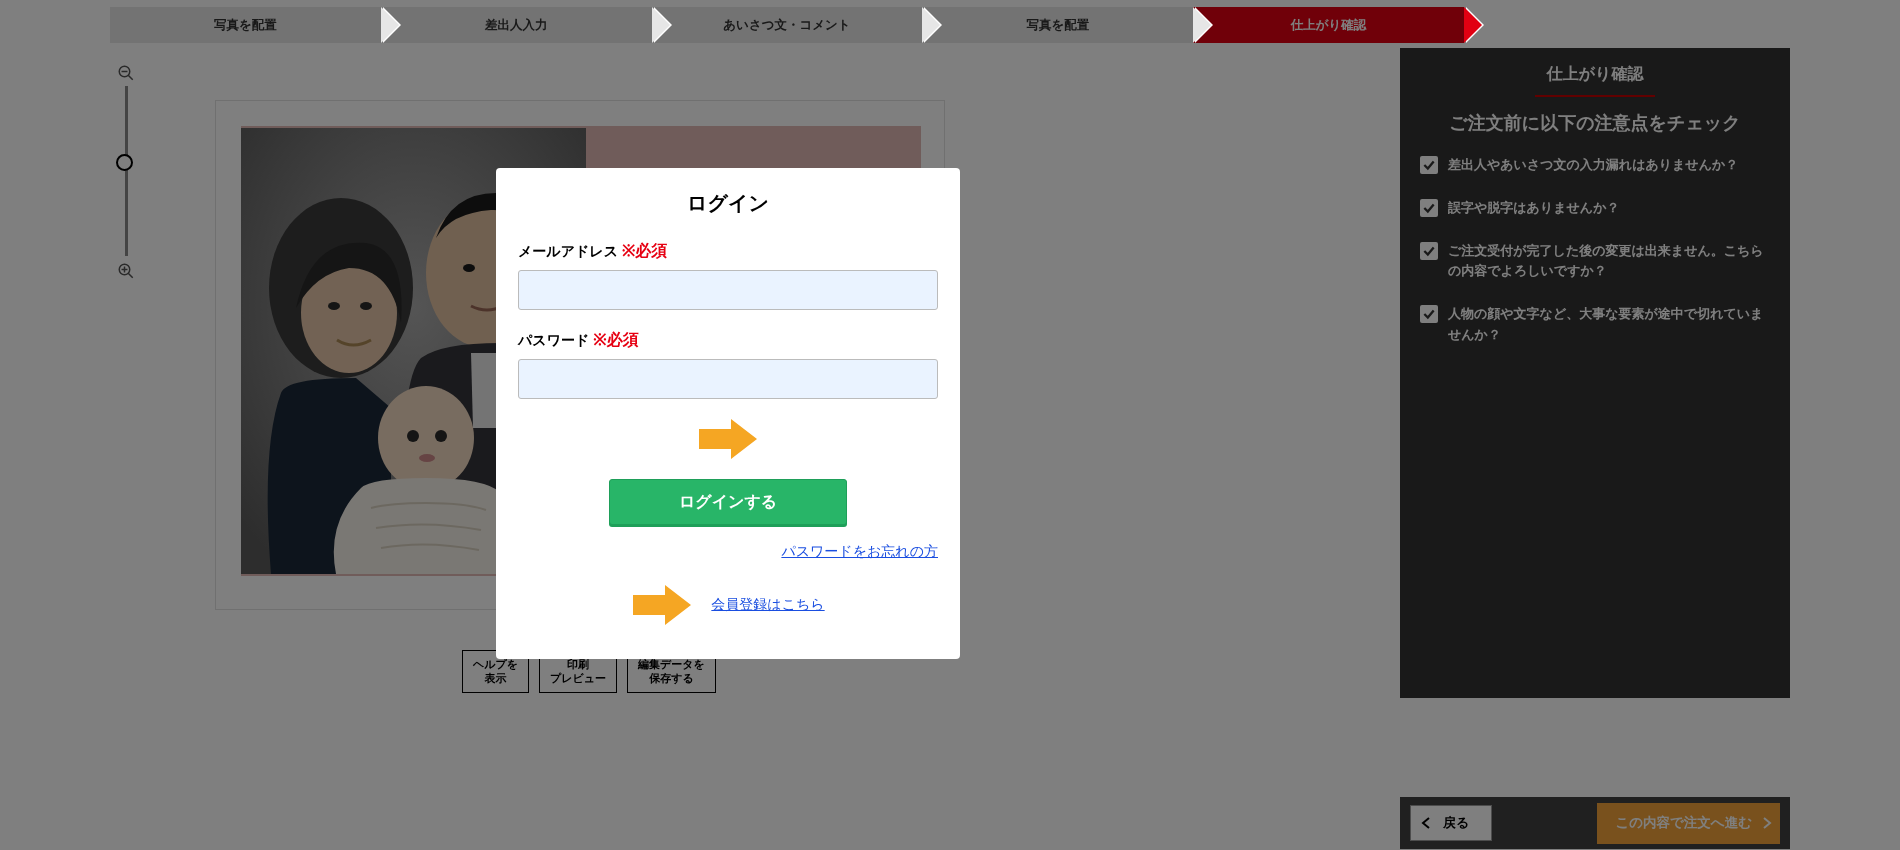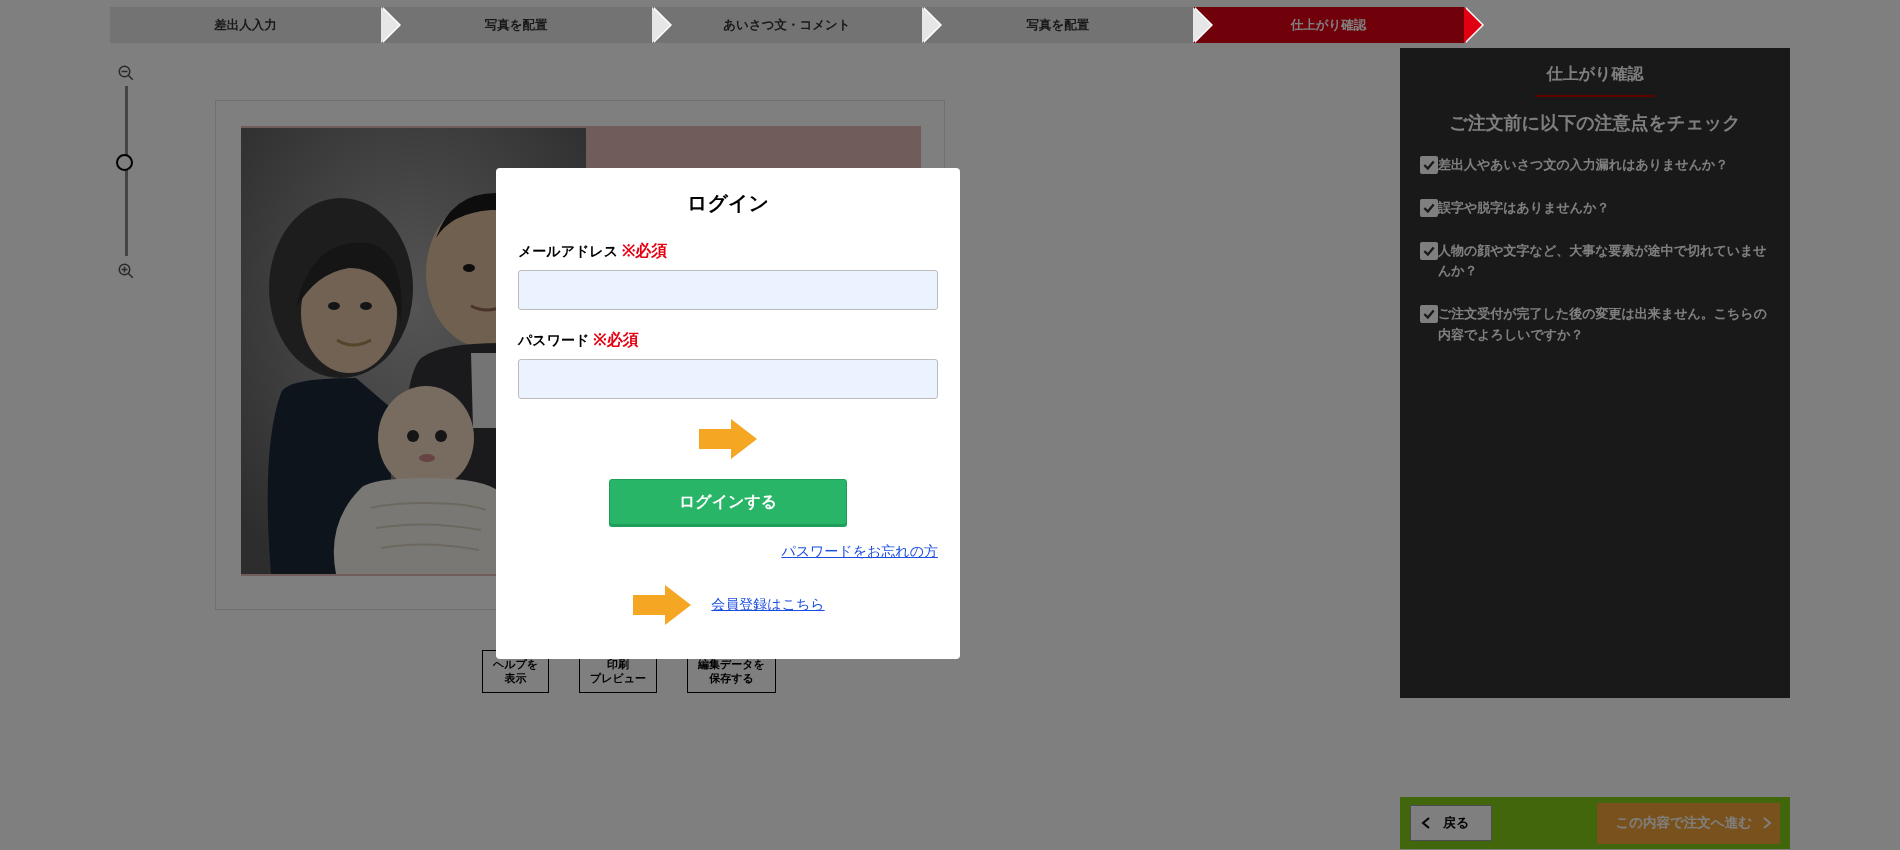--- a/index.html
+++ b/index.html
@@ -24,34 +24,34 @@
     
     
     .canvas { position: absolute; left: 215px; top: 100px; width: 730px; height: 510px; background: #fefefe; border: 1px solid #e0e0e0; }
     .card { position: absolute; left: 25px; top: 25px; width: 680px; height: 450px; background: #e1b9b5; }
     .photo { position: absolute; left: 0; top: 2px; width: 345px; height: 446px; }
     .photo svg { display: block; }
     .caption-box { position: absolute; left: 390px; bottom: 18px; width: 290px; height: 26px; border: 1px dashed #333; display: flex; justify-content: flex-end; align-items: center; padding-right: 6px; font-size: 11px; color: #333; background: rgba(255,255,255,0.4); }
     
     
     .bottom-buttons { position: absolute; left: 462px; top: 650px; display: flex; gap: 10px; }
-    .btm-btn { min-width: 56px; padding: 6px 10px; background: #fff; border: 1.5px solid #000; font-size: 11px; line-height: 1.3; font-weight: 700; cursor: pointer; margin-left: 20px; }
+    .btm-btn { min-width: 56px; padding: 6px 10px; background: #fff; border: 1.5px solid #000; font-size: 11px; line-height: 1.3; font-weight: 700; cursor: pointer; }
     
     
     .right-panel { position: absolute; right: 110px; top: 48px; width: 390px; height: 650px; background: #333; color: #fff; }
     .panel-header { text-align: center; padding: 16px 0 10px; font-size: 16px; font-weight: 700; }
     .panel-header-underline { width: 120px; height: 2px; background: #c40000; margin: 0 auto 14px; }
     .panel-subtitle { text-align: center; font-size: 18px; font-weight: 700; margin-bottom: 20px; }
     .checklist { padding: 0 20px; }
-    .check-item { display: flex; gap: 0; margin-bottom: 22px; font-size: 13px; line-height: 1.6; font-weight: 700; }
+    .check-item { display: flex; gap: 10px; margin-bottom: 22px; font-size: 13px; line-height: 1.6; font-weight: 700; }
     .check-box { flex-shrink: 0; width: 18px; height: 18px; background: #fff; border-radius: 2px; margin-top: 1px; display: flex; align-items: center; justify-content: center; }
     .check-box svg { width: 14px; height: 14px; }
     
     
-    .footer-actions { position: absolute; right: 110px; bottom: 1px; width: 390px; height: 52px; background: #84cc16; display: flex; align-items: center; justify-content: space-between; padding: 4px 10px; gap: 12px; }
+    .footer-actions { position: absolute; right: 110px; bottom: 1px; width: 390px; height: 52px; background: #404040; display: flex; align-items: center; justify-content: space-between; padding: 4px 10px; gap: 12px; }
     .back-btn { background: #fff; border: 1px solid #999; height: 36px; padding: 0 22px 0 10px; font-size: 13px; font-weight: 700; display: flex; align-items: center; gap: 12px; cursor: pointer; }
     .proceed-btn { background: #f2a33a; border: none; height: 41px; padding: 0 8px 0 18px; color: #fff; font-size: 13.5px; font-weight: 700; display: flex; align-items: center; gap: 10px; cursor: pointer; }
     
     
     .overlay-dim { position: absolute; top: 0; left: 0; width: 1900px; height: 850px; background: rgba(0,0,0,0.5); }
     
     
     .modal { position: absolute; left: 496px; top: 168px; width: 464px; background: #fff; border-radius: 4px; padding: 22px 22px 32px; z-index: 100; }
     .modal h2 { text-align: center; font-size: 20px; font-weight: 700; margin-bottom: 22px; }
     .field-row { margin-bottom: 18px; }
@@ -65,24 +65,24 @@
     
     .arrow-marker { width: 62px; height: 44px; }
   </style>
 </head>
 <body>
 
 <div class="dimmed-bg">
 
   <div class="step-bar">
     <div class="step">
+        <span>写真を配置</span>
+      </div>
+    <div class="step">
         <span>差出人入力</span>
-      </div>
-    <div class="step">
-        <span>写真を配置</span>
       </div>
     <div class="step">
         <span>あいさつ文・コメント</span>
       </div>
     <div class="step prev-last">
         <span>写真を配置</span>
       </div>
     <div class="step last">
         <span>仕上がり確認</span>
       </div>
@@ -172,29 +172,29 @@
             </svg>
           </span>
         <span>誤字や脱字はありませんか？</span>
       </div>
       <div class="check-item">
         <span class="check-box">
             <svg viewBox="0 0 24 24" stroke="#333" stroke-width="4" fill="none">
               <polyline points="4,12 10,18 20,6"></polyline>
             </svg>
           </span>
+        <span>ご注文受付が完了した後の変更は出来ません。こちらの内容でよろしいですか？</span>
+      </div>
+      <div class="check-item">
+        <span class="check-box">
+            <svg viewBox="0 0 24 24" stroke="#333" stroke-width="4" fill="none">
+              <polyline points="4,12 10,18 20,6"></polyline>
+            </svg>
+          </span>
         <span>人物の顔や文字など、大事な要素が途中で切れていませんか？</span>
-      </div>
-      <div class="check-item">
-        <span class="check-box">
-            <svg viewBox="0 0 24 24" stroke="#333" stroke-width="4" fill="none">
-              <polyline points="4,12 10,18 20,6"></polyline>
-            </svg>
-          </span>
-        <span>ご注文受付が完了した後の変更は出来ません。こちらの内容でよろしいですか？</span>
       </div>
     </div>
   </div>
 
   <div class="footer-actions">
     <button class="back-btn">
       <svg width="10" height="14" viewBox="0 0 10 14">
           <polyline points="8,2 2,7 8,12" fill="none" stroke="#000" stroke-width="2"></polyline>
         </svg>
       <span>戻る</span>

